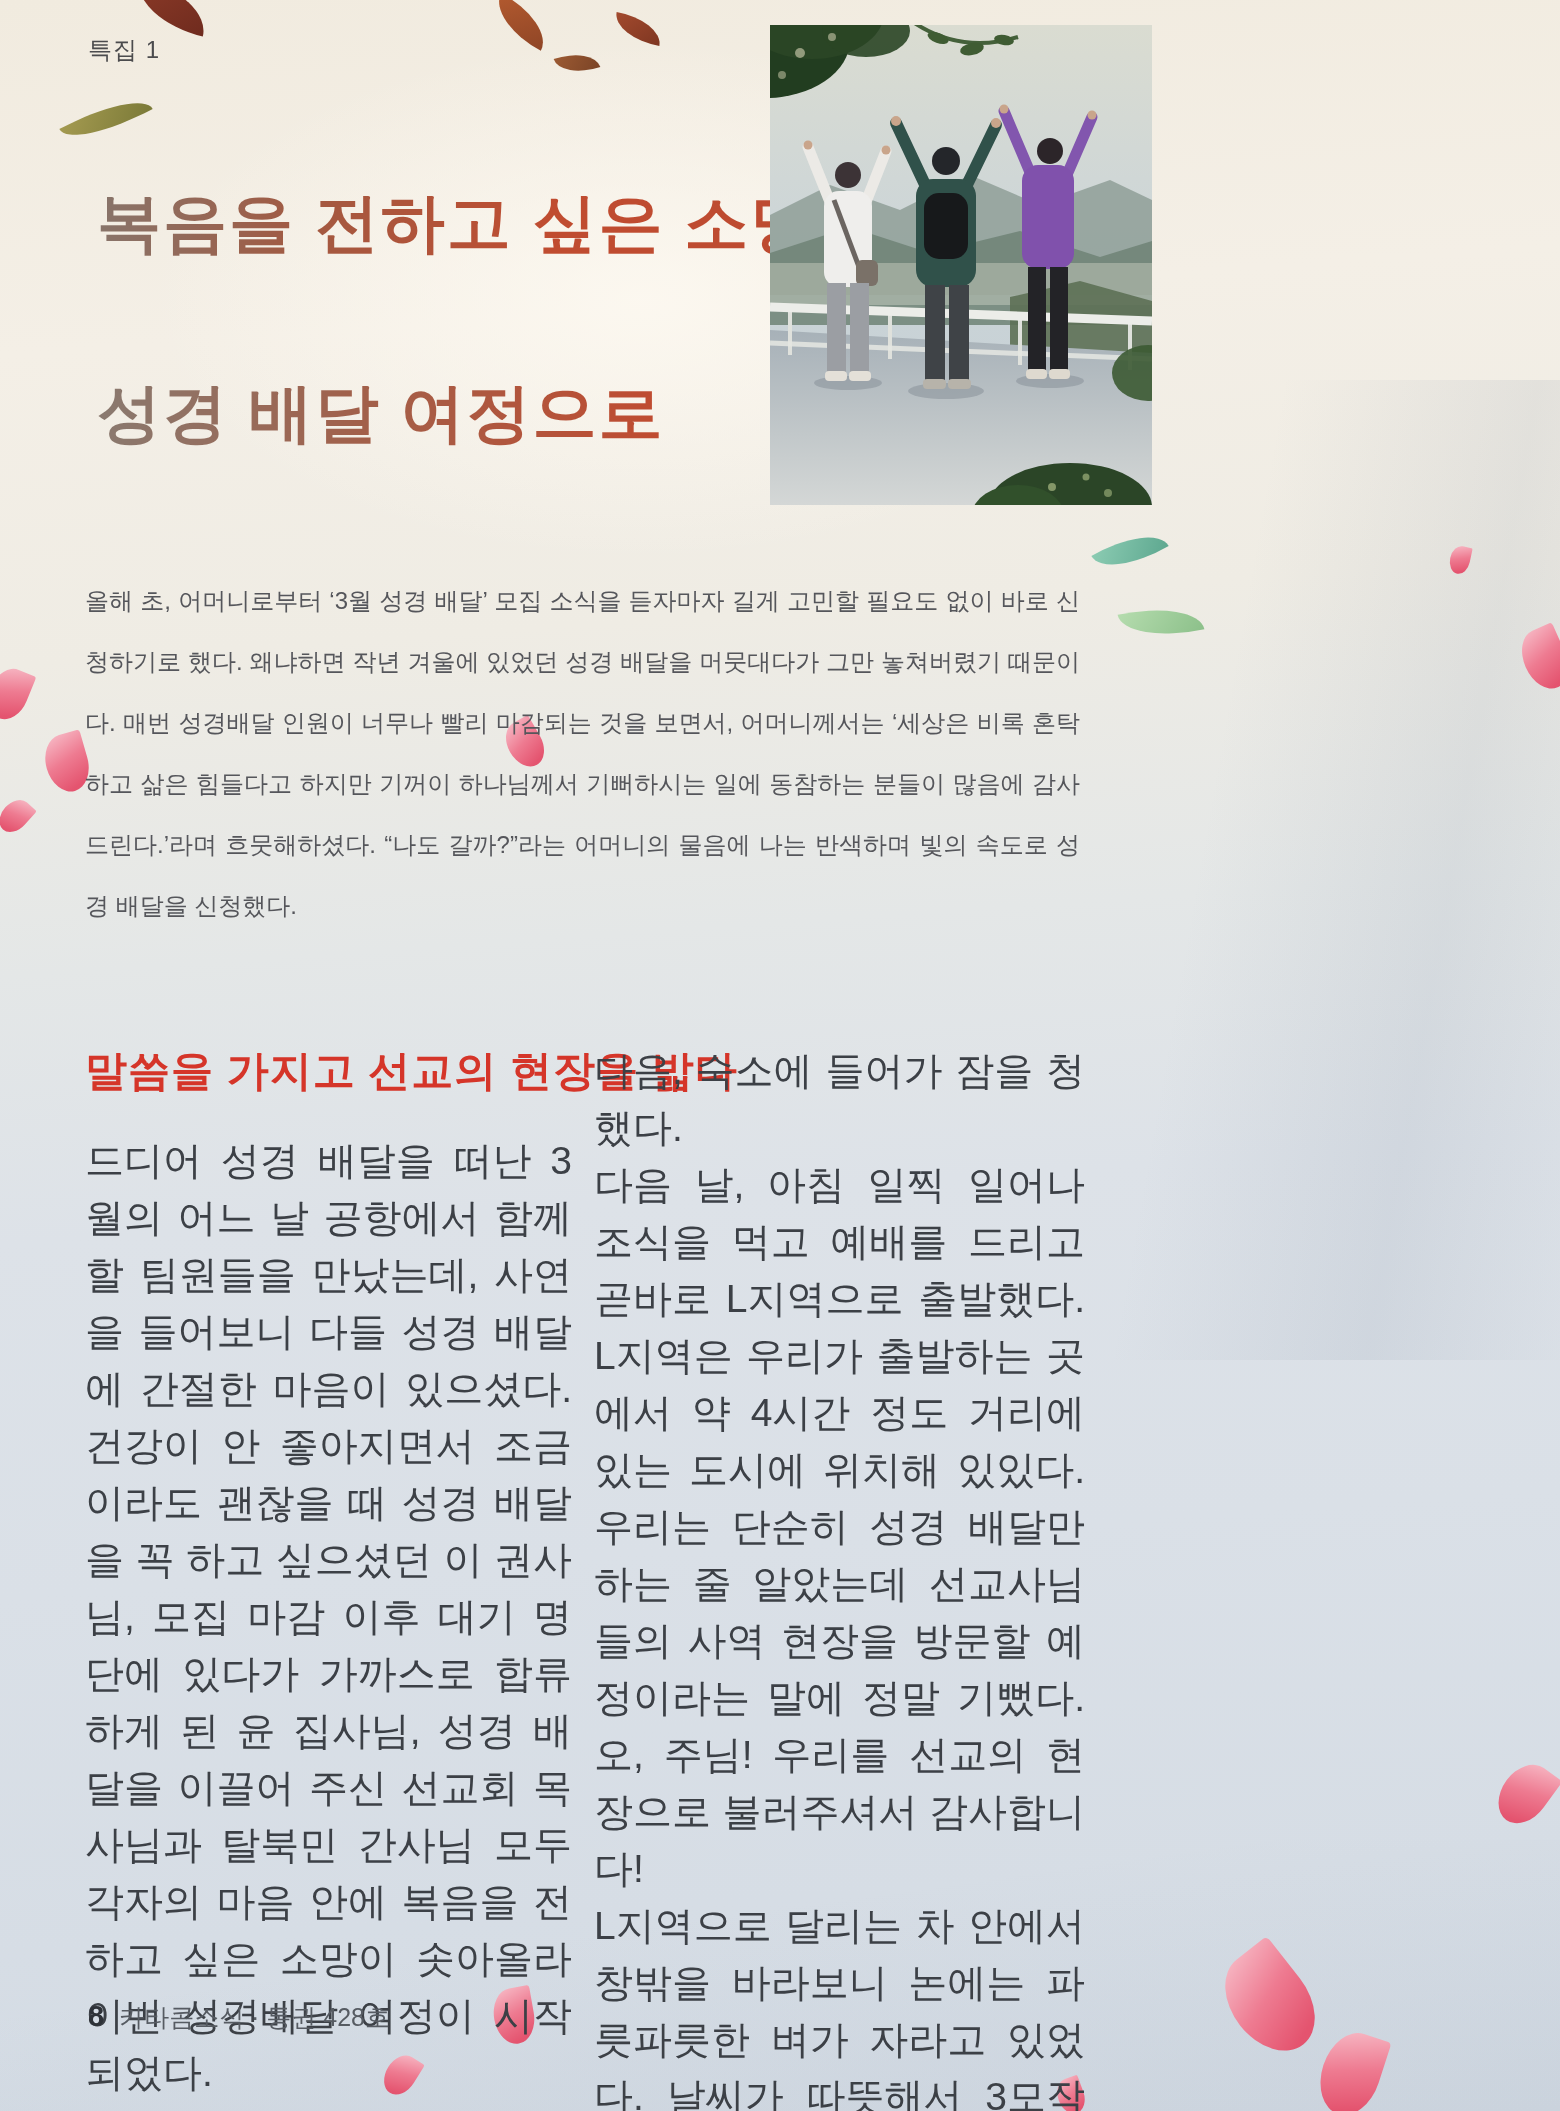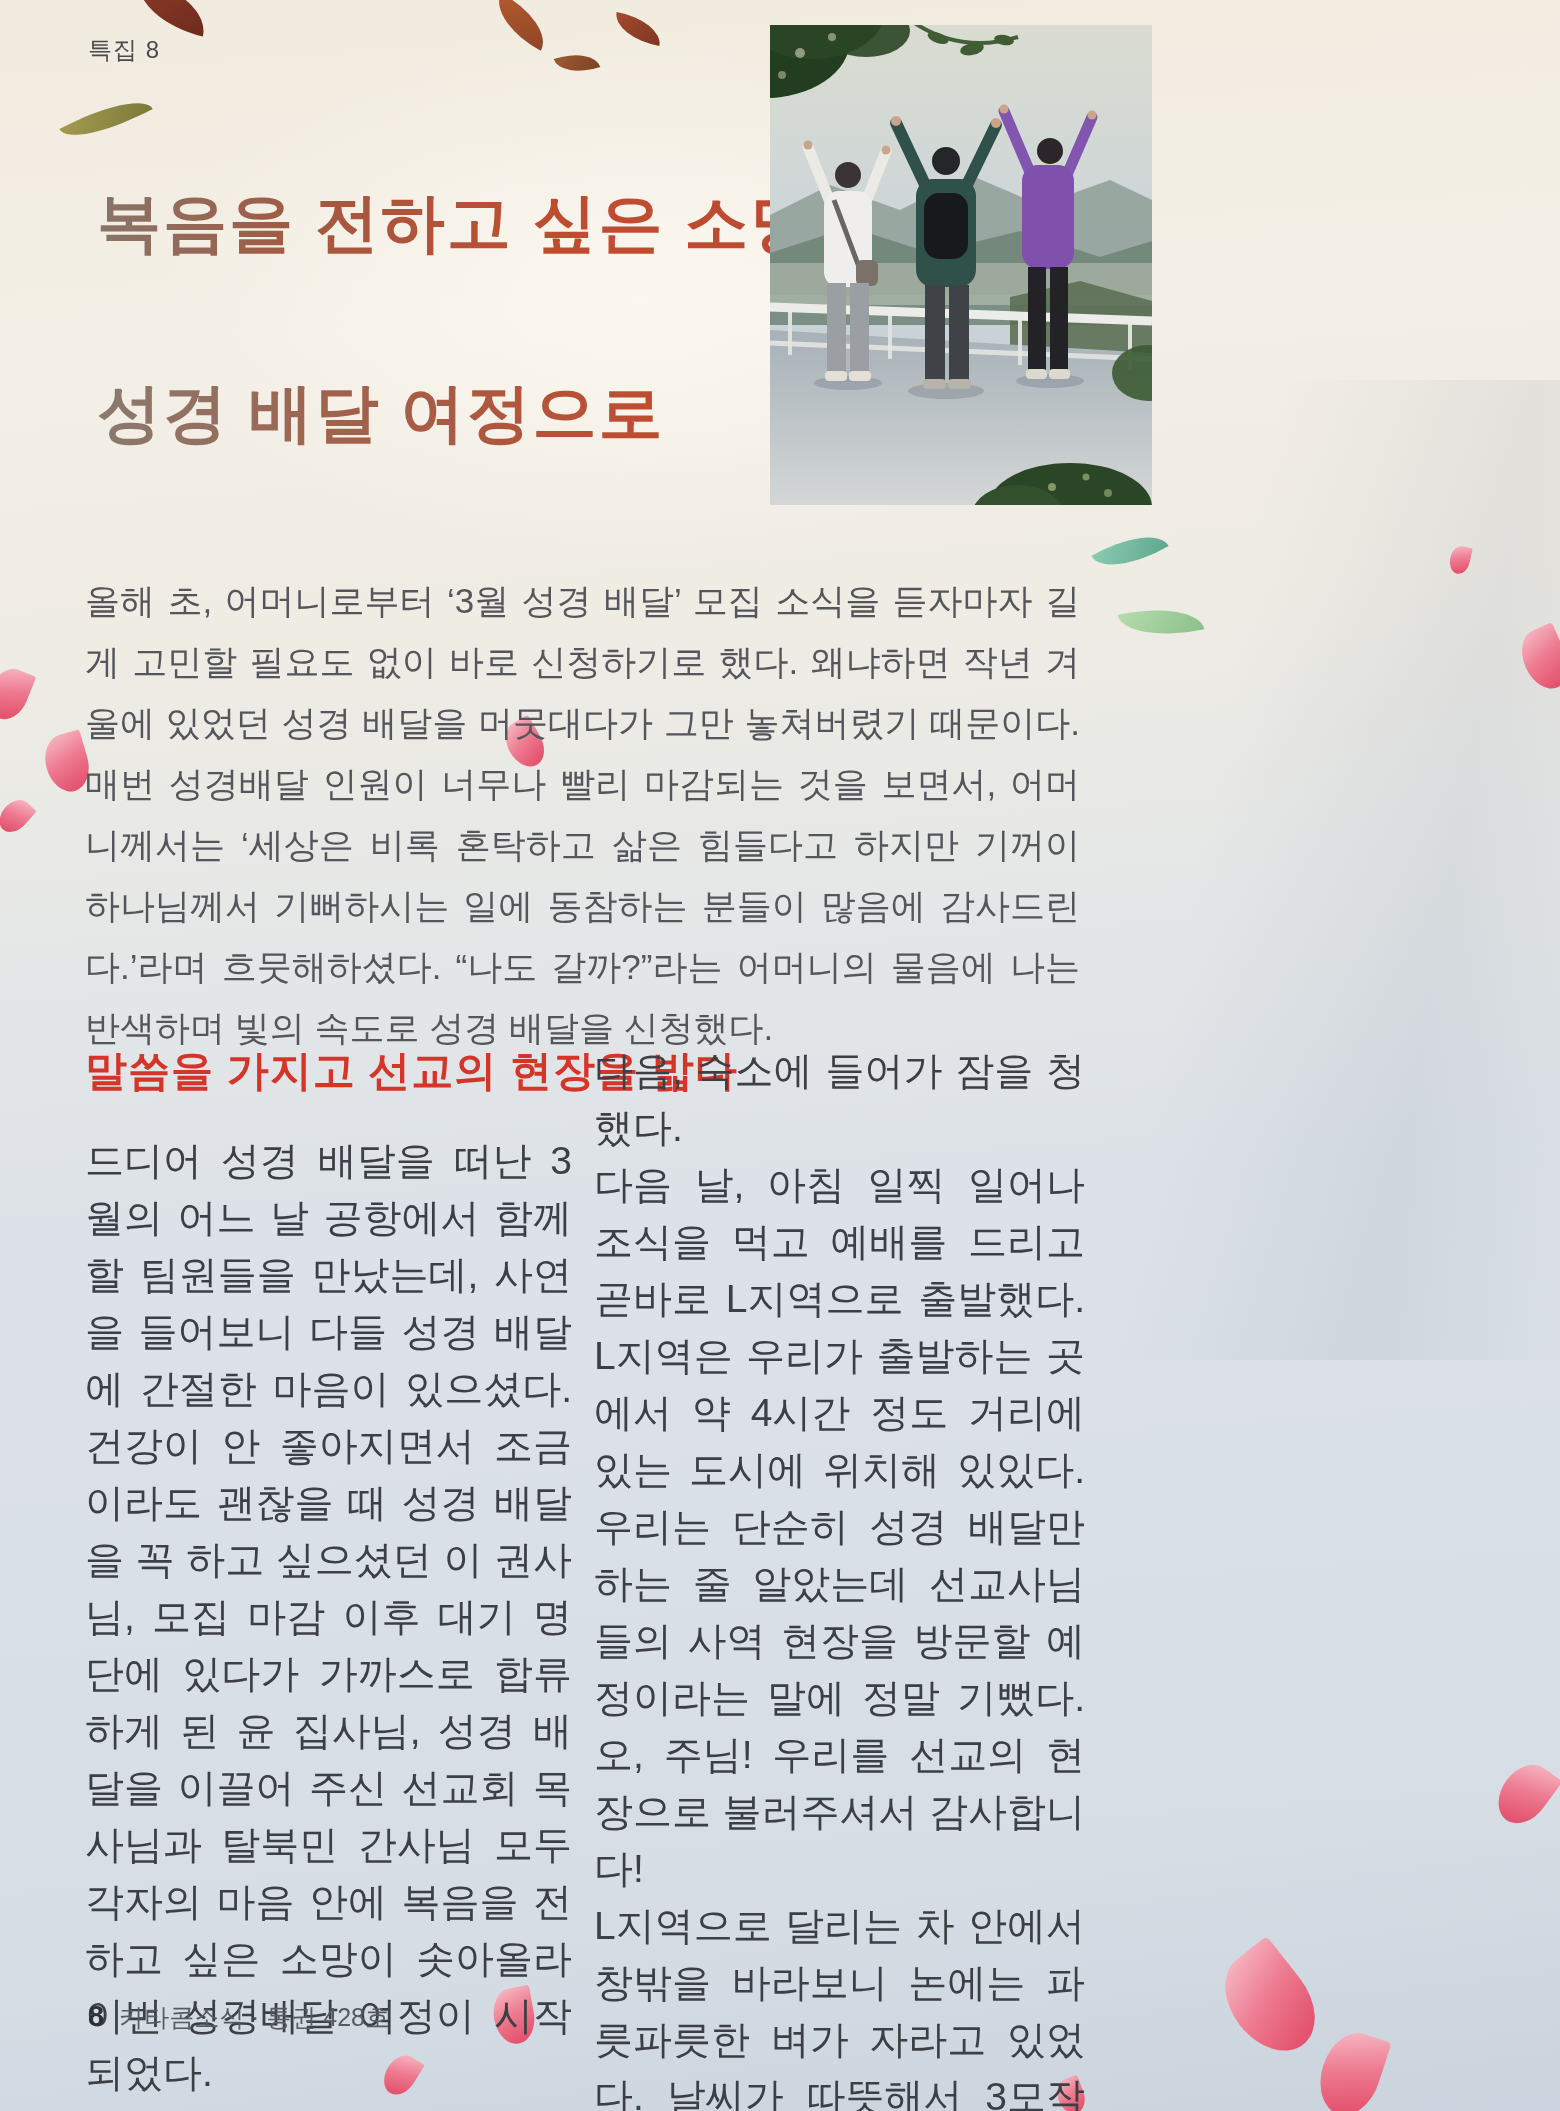--- a/index.html
+++ b/index.html
@@ -22,21 +22,21 @@
     .title .t1{background:linear-gradient(92deg,#87756b 0%,#a25a42 26%,#c04c30 58%,#bc4a31 100%);
       -webkit-background-clip:text;background-clip:text;color:transparent;}
     .title .t2{background:linear-gradient(92deg,#897a70 0%,#a2604a 34%,#c04b30 72%,#c24a2e 100%);
       -webkit-background-clip:text;background-clip:text;color:transparent;}
   }
 
   .photo{position:absolute;left:770px;top:25px;width:382px;height:480px;overflow:hidden;}
   .photo svg{display:block;}
 
   .intro{position:absolute;left:85px;top:570px;width:995px;margin:0;
-    font-size:35px;line-height:61px;color:#55565b;text-align:justify;word-break:break-all;}
+    font-size:24px;line-height:61px;color:#55565b;text-align:justify;word-break:break-all;}
 
   .columns{position:absolute;left:85px;top:1042px;width:1000px;display:flex;gap:22px;}
   .col-left{width:487px;}
   .col-right{width:491px;}
   .subheading{font-size:42px;line-height:58px;color:#d53529;font-weight:bold;
     white-space:nowrap;letter-spacing:1px;margin-bottom:32px;}
   .bodytext{font-size:39px;line-height:57px;color:#3c4046;text-align:justify;
     word-break:break-all;white-space:pre-line;}
 
   .footer{position:absolute;left:88px;top:2000px;display:flex;align-items:baseline;gap:15px;}
@@ -71,21 +71,21 @@
   <div class="petal" style="left:508px;top:720px;width:34px;height:48px;transform:rotate(-30deg);"></div>
   <div class="petal" style="left:1450px;top:546px;width:20px;height:28px;transform:rotate(12deg);"></div>
   <div class="petal" style="left:1524px;top:628px;width:42px;height:62px;transform:rotate(-24deg);"></div>
   <div class="petal" style="left:1502px;top:1762px;width:46px;height:64px;transform:rotate(36deg);"></div>
   <div class="petal" style="left:1232px;top:1948px;width:76px;height:108px;transform:rotate(-38deg);"></div>
   <div class="petal" style="left:1322px;top:2032px;width:58px;height:84px;transform:rotate(18deg);"></div>
   <div class="petal" style="left:494px;top:1988px;width:40px;height:56px;transform:rotate(-10deg);"></div>
   <div class="petal" style="left:386px;top:2054px;width:30px;height:42px;transform:rotate(32deg);"></div>
   <div class="petal" style="left:1058px;top:2078px;width:26px;height:36px;transform:rotate(-20deg);"></div>
 
-  <div class="tag">특집 8</div>
+  <div class="tag">특집 1</div>
 
   <h1 class="title">
     <span class="t1">복음을 전하고 싶은 소망이</span>
     <span class="t2">성경 배달 여정으로</span>
   </h1>
 
   <div class="photo">
     <svg viewBox="0 0 382 480" width="382" height="480">
       <defs>
         <linearGradient id="sky" x1="0" y1="0" x2="0" y2="1">

